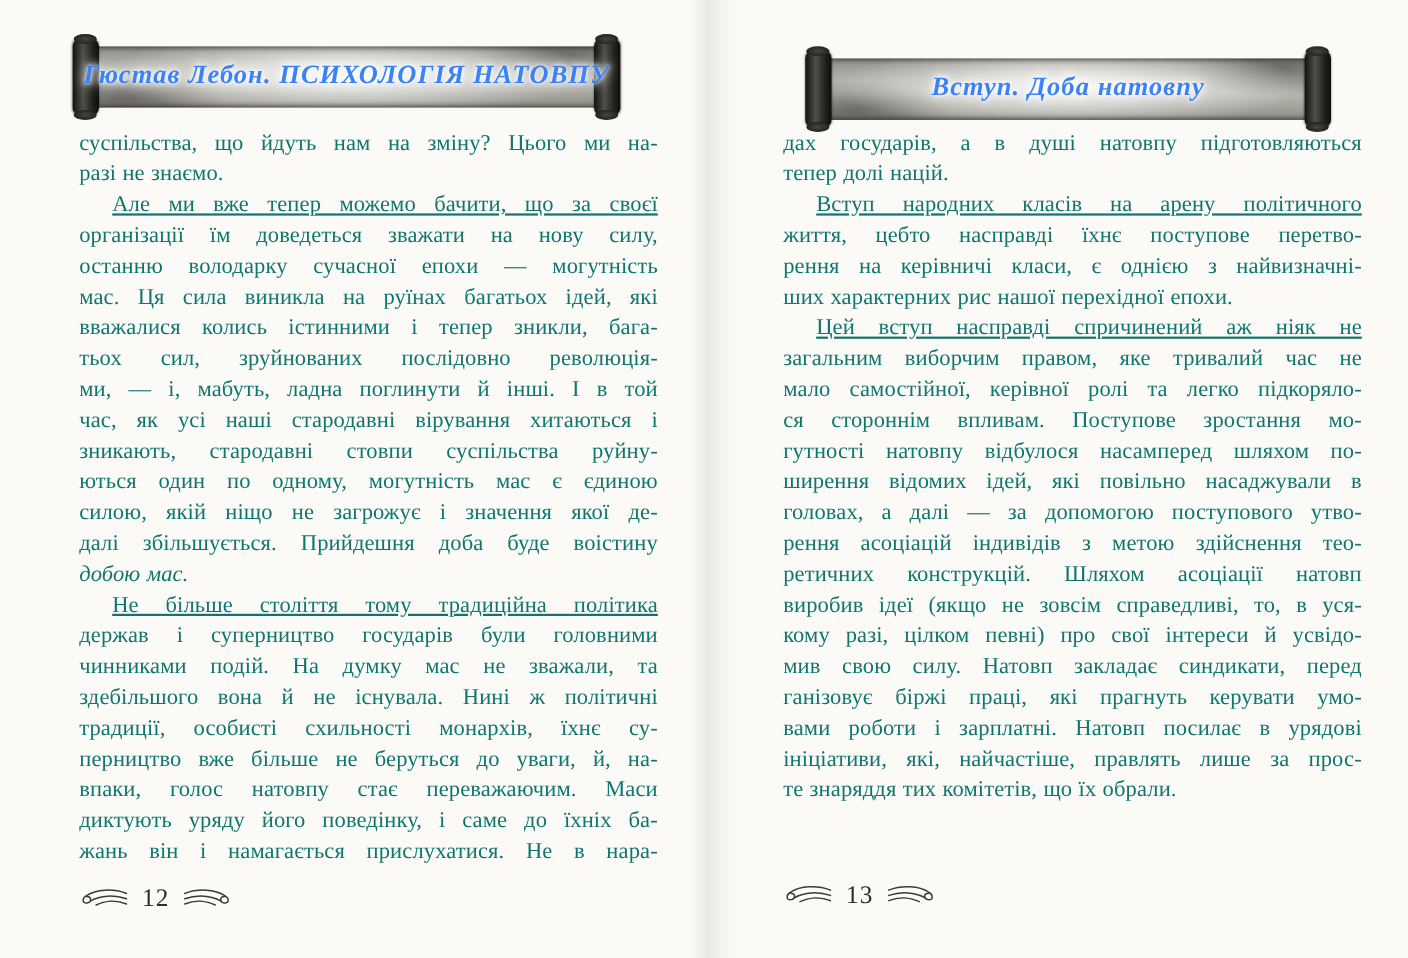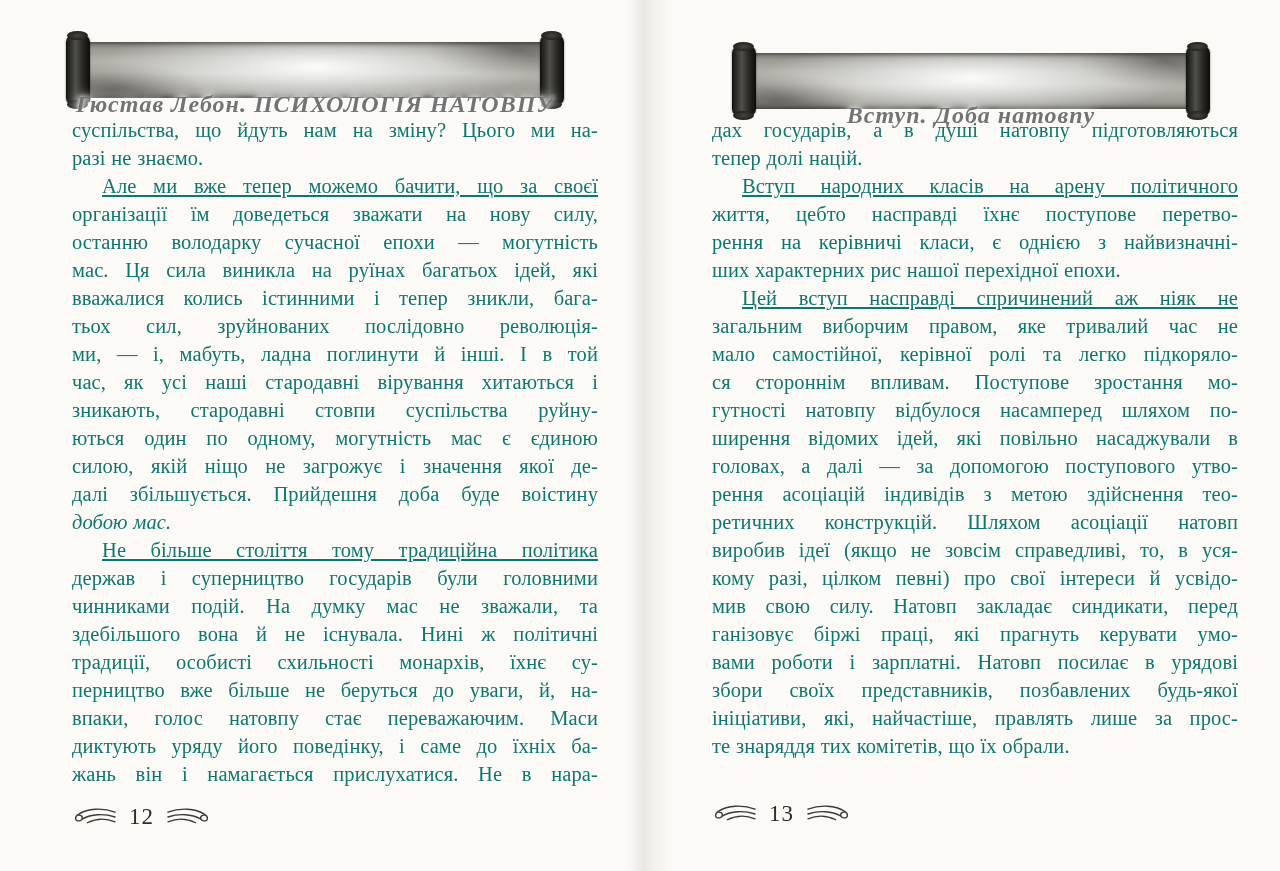--- a/index.html
+++ b/index.html
@@ -25,23 +25,22 @@
     background:
       radial-gradient(62% 95% at 50% 45%, rgba(255,255,255,0.95) 0%, rgba(255,255,255,0.3) 52%, rgba(255,255,255,0) 76%),
       radial-gradient(28% 70% at 7% 85%, rgba(66,65,60,0.55), rgba(66,65,60,0) 70%),
       radial-gradient(28% 70% at 93% 15%, rgba(66,65,60,0.5), rgba(66,65,60,0) 70%),
       linear-gradient(180deg,#8e8d86 0%,#aeada6 30%,#bab9b2 55%,#8f8e87 100%);
     box-shadow: inset 0 2px 4px rgba(30,30,26,0.55), inset 0 -2px 4px rgba(30,30,26,0.55);
   }
   .band-text{
     position:absolute;left:0;right:0;top:50%;transform:translateY(-55%);
     text-align:center;font-style:italic;font-weight:bold;font-size:24px;
-    letter-spacing:1px;color:#737373;white-space:nowrap;
+    letter-spacing:1px;color:#3b82f6;white-space:nowrap;
     text-shadow:0 0 4px #fff,0 0 9px #fff,0 0 14px rgba(255,255,255,.9);
-    margin-top:36px;
   }
   .roller{
     position:absolute;top:2px;bottom:2px;width:24px;border-radius:7px;
     background:linear-gradient(90deg,#11110f 0%,#504f49 40%,#23221e 75%,#0d0d0b 100%);
     box-shadow:0 0 2px rgba(0,0,0,0.6);
   }
   .roller.rl{left:0;}
   .roller.rr{right:0;}
   .roller::before,.roller::after{
     content:'';position:absolute;left:1px;width:21px;height:9px;border-radius:50%;
@@ -154,21 +153,20 @@
     <div class="line">гутності натовпу відбулося насамперед шляхом по-</div>
     <div class="line">ширення відомих ідей, які повільно насаджували в</div>
     <div class="line">головах, а далі — за допомогою поступового утво-</div>
     <div class="line">рення асоціацій індивідів з метою здійснення тео-</div>
     <div class="line">ретичних конструкцій. Шляхом асоціації натовп</div>
     <div class="line">виробив ідеї (якщо не зовсім справедливі, то, в уся-</div>
     <div class="line">кому разі, цілком певні) про свої інтереси й усвідо-</div>
     <div class="line">мив свою силу. Натовп закладає синдикати, перед</div>
     <div class="line">ганізовує біржі праці, які прагнуть керувати умо-</div>
     <div class="line">вами роботи і зарплатні. Натовп посилає в урядові</div>
-    <div class="line">збори своїх представників, позбавлених будь-якої</div>
     <div class="line">ініціативи, які, найчастіше, правлять лише за прос-</div>
     <div class="line end">те знаряддя тих комітетів, що їх обрали.</div>
   </div>
 
   <div class="pagenum-row">
     <span class="flourish">
       <svg width="44" height="20" viewBox="0 0 46 20" fill="none" stroke="#3a3a36" stroke-width="1.4" stroke-linecap="round">
         <path d="M45 5 C32 0 16 1 7 7 C2 10 3 15 8 14 C12 13 12 8 7 8"></path>
         <path d="M45 10 C33 6 20 7 11 12"></path>
         <path d="M45 15 C35 11 24 12 16 16"></path>

